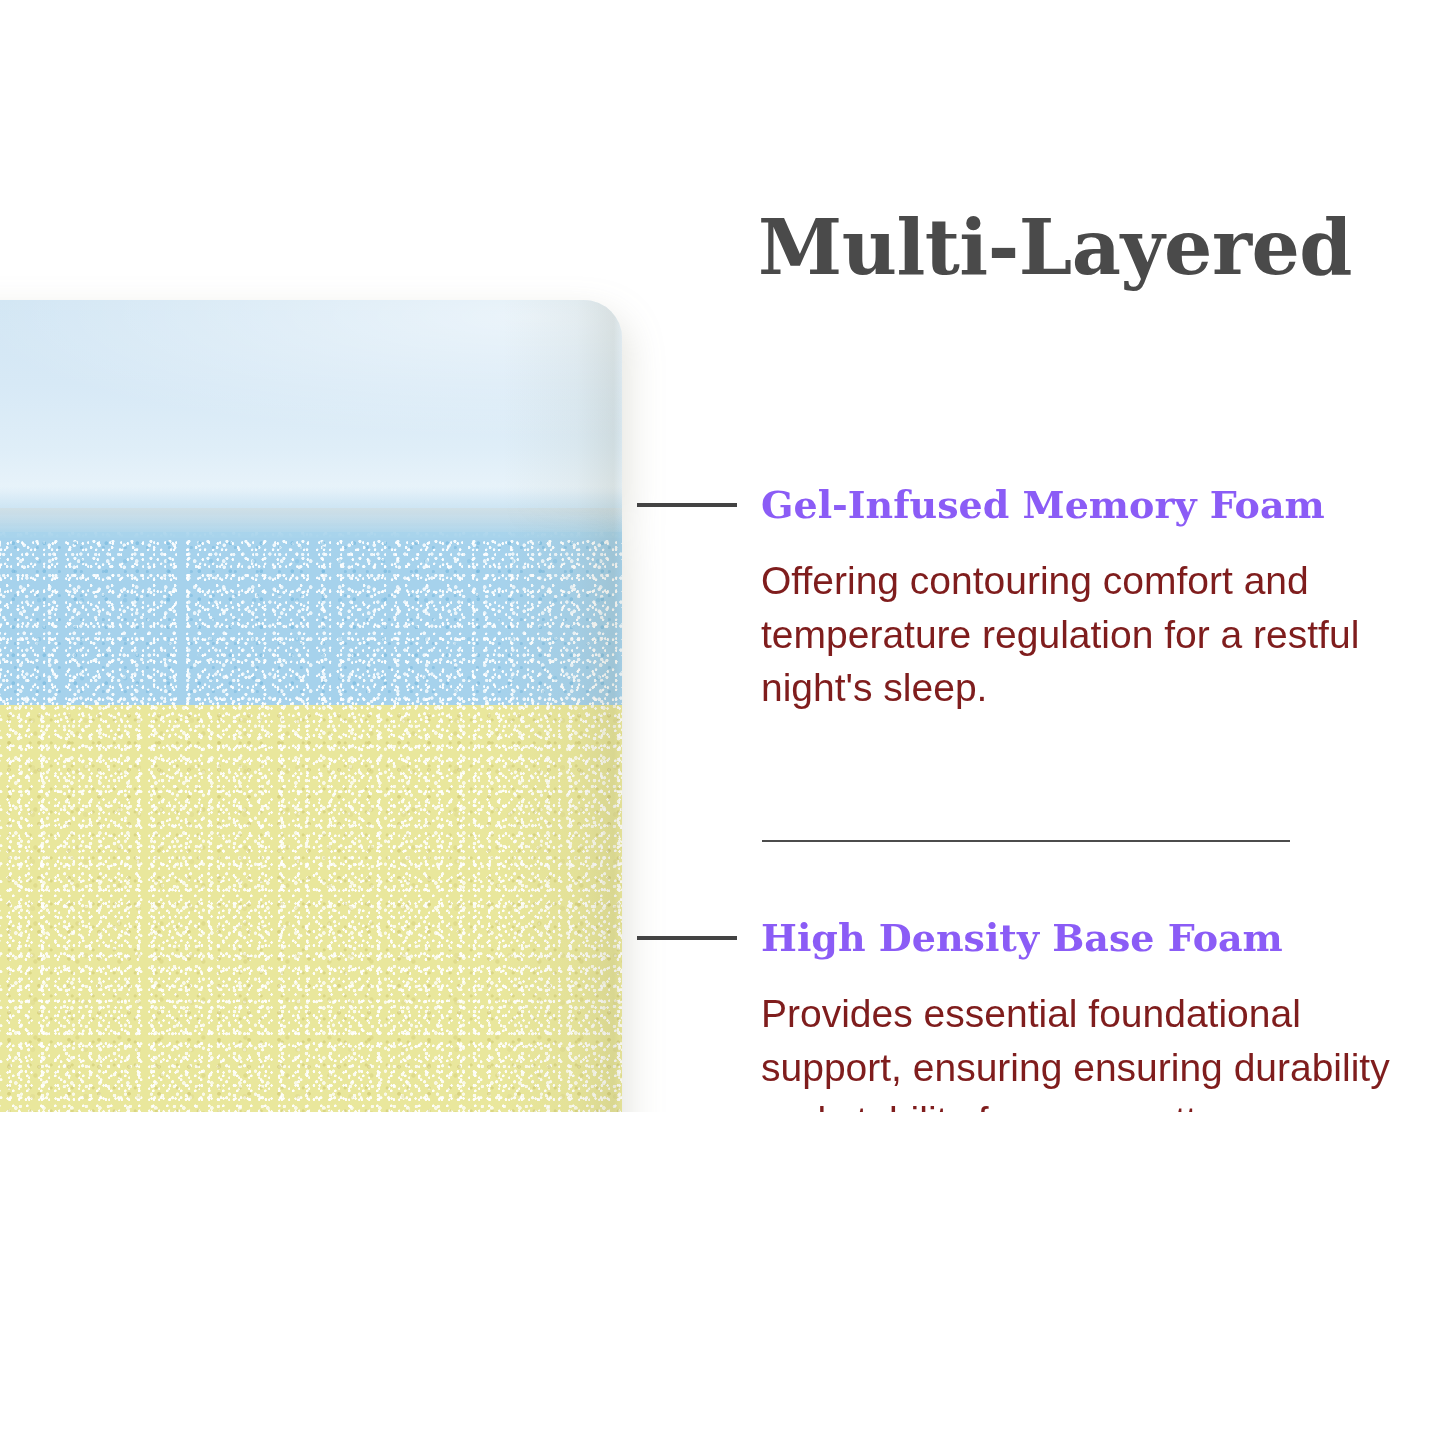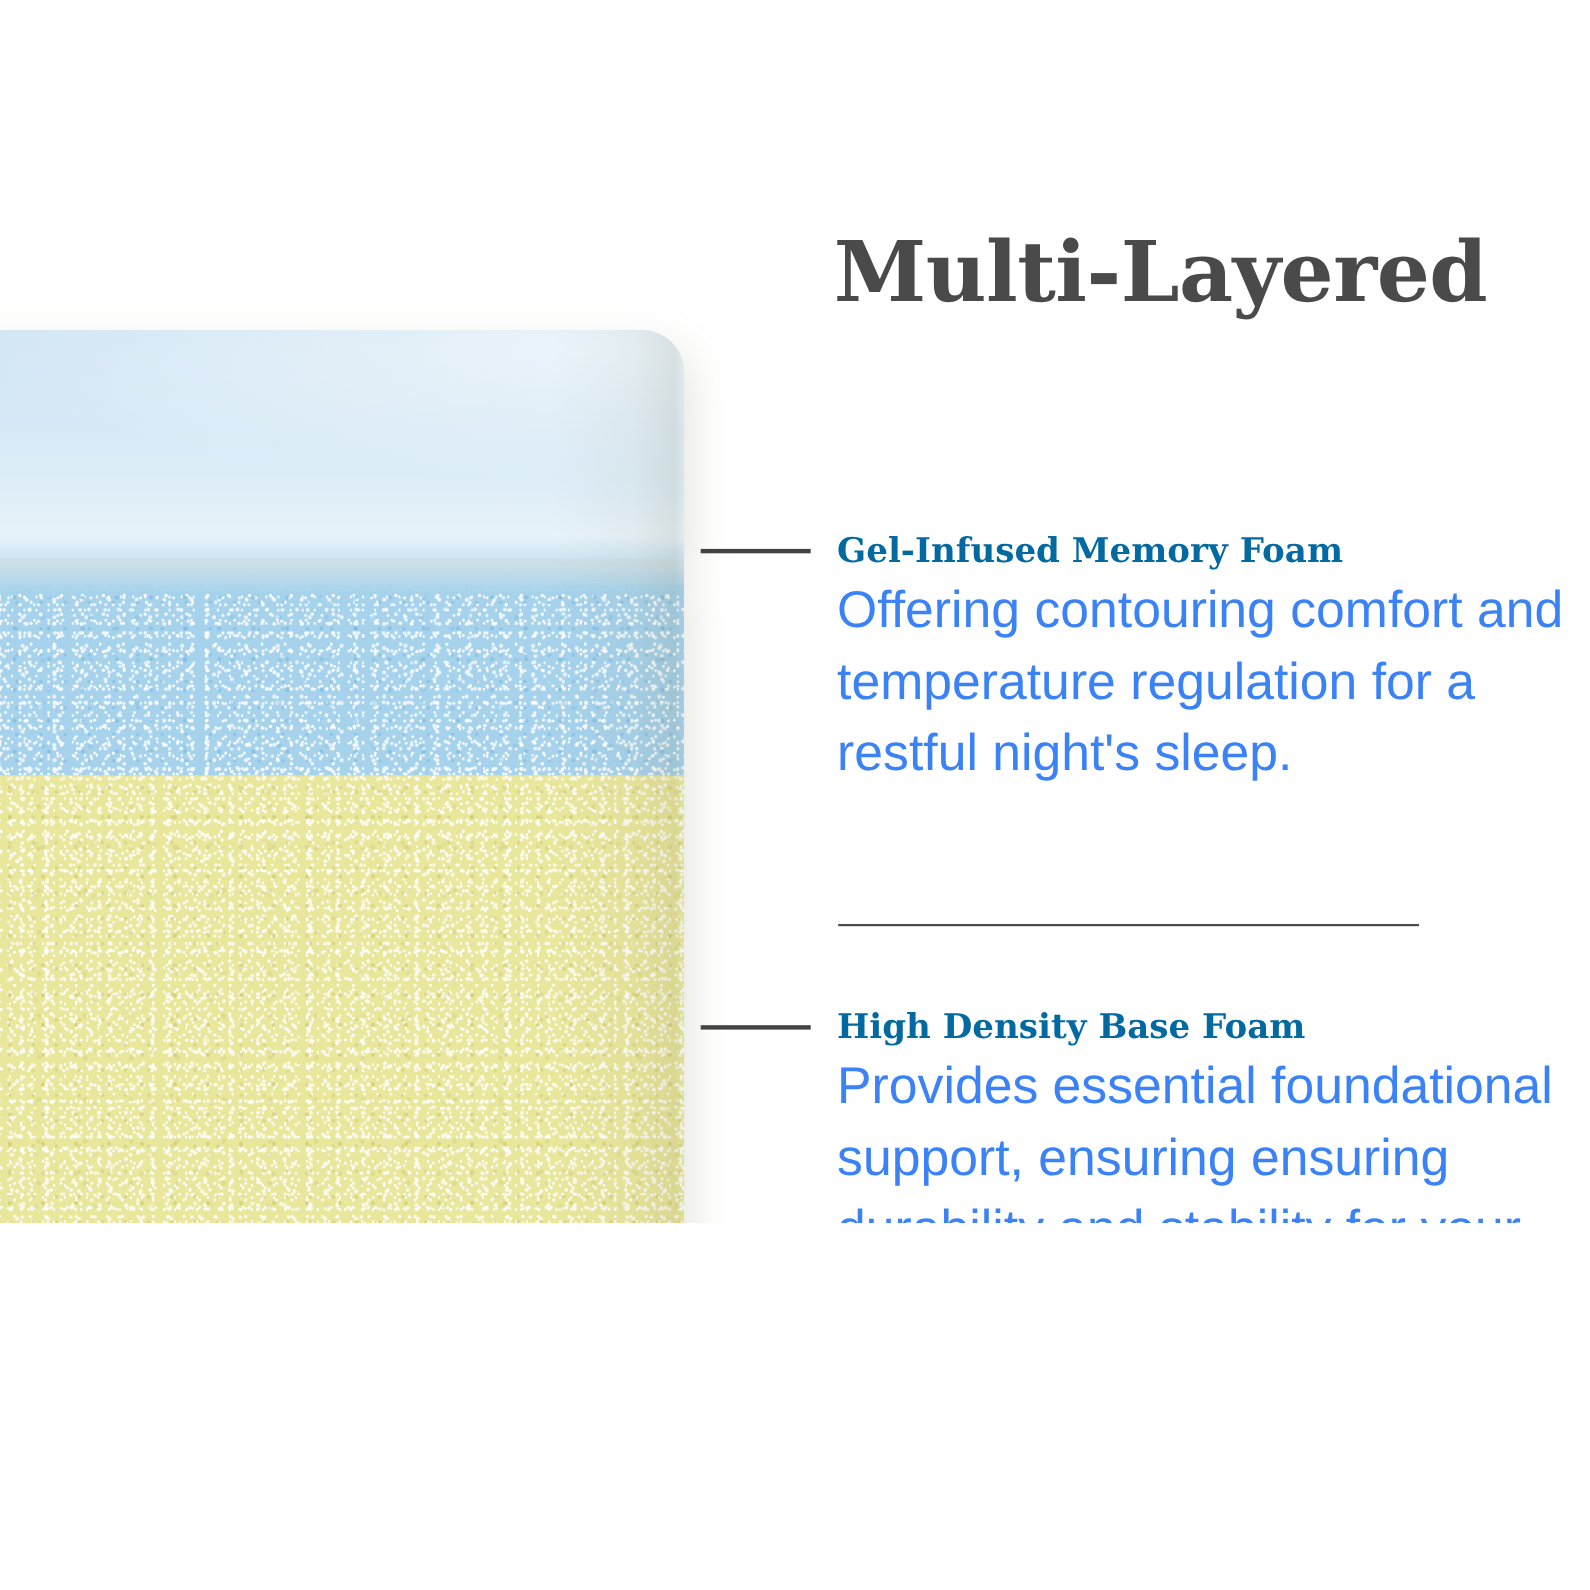--- a/index.html
+++ b/index.html
@@ -190,33 +190,33 @@
   }
   .leader-dash {
     flex: 0 0 auto;
     width: 100px;
     height: 4px;
     background: #434343;
   }
   .feature-title {
     font-family: "DejaVu Serif", "Liberation Serif", serif;
     font-weight: 700;
-    font-size: 31px;
+    font-size: 38px;
     line-height: 1.1;
-    color: #0369a1;
+    color: #8b5cf6;
     white-space: nowrap;
   }
   .feature-body {
     margin-left: 124px;
-    margin-top: 4px;
+    margin-top: 28px;
     font-family: "Liberation Sans", sans-serif;
     font-weight: 300;
-    font-size: 47px;
+    font-size: 39px;
     line-height: 1.38;
-    color: #3b82f6;
+    color: #7f1d1d;
     max-width: 672px;
   }
 
   #section-divider {
     position: absolute;
     left: 762px;
     top: 840px;
     width: 528px;
     height: 2px;
     background: #4c4c4c;

